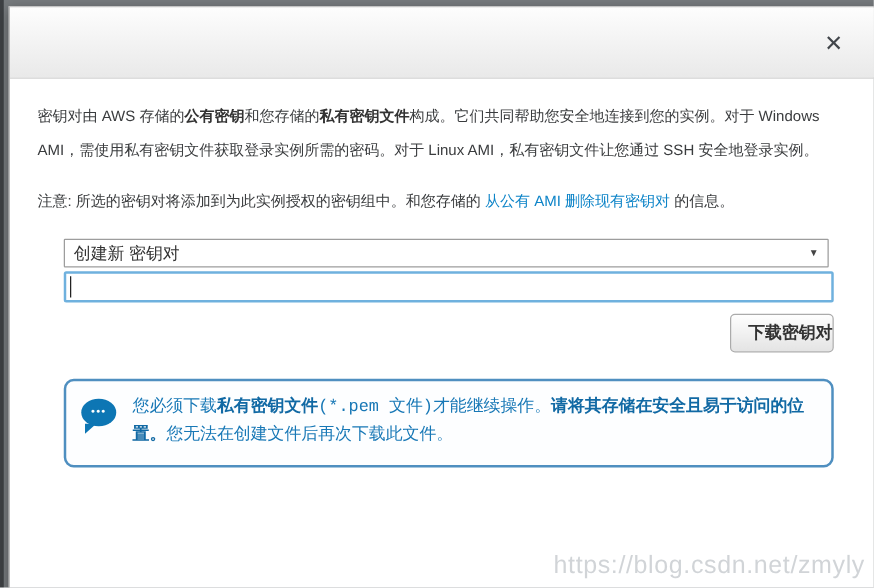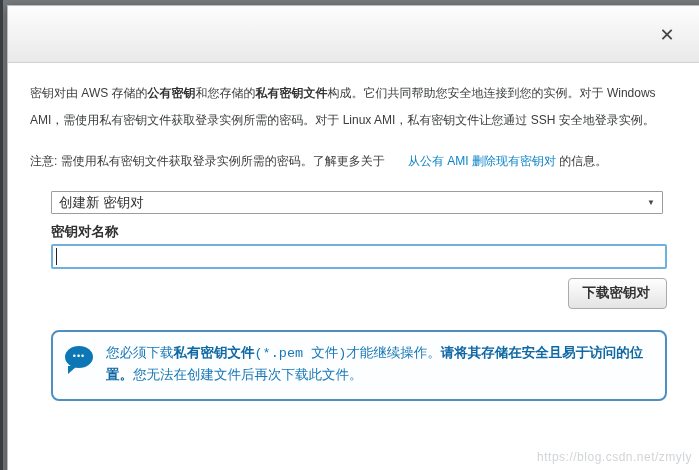--- a/index.html
+++ b/index.html
@@ -31,21 +31,21 @@
     position:absolute; right:28px; top:17px; width:24px; height:24px;
     font-size:18px; color:#42464b; text-align:center; line-height:24px;
     cursor:pointer; font-weight:bold;
   }
   .dialog-body { padding:17px 18px 0 22px; }
   .para {
     font-size:12px; line-height:27px; color:#3a3c3e; max-width:660px;
   }
   .para.second { margin-top:14px; }
   .para b { font-weight:bold; color:#333; }
-  .link { color:#0d84c8; text-decoration:none; cursor:pointer;margin-left:20px; }
+  .link { color:#0d84c8; text-decoration:none; cursor:pointer; }
   .form-area { margin:16px 0 0 21px; width:616px; }
   .fake-select {
     width:612px; height:23px; background:#fff;
     border:1px solid #9d9d9d; border-radius:1px;
     display:flex; align-items:center; justify-content:space-between;
     padding:0 7px; cursor:pointer;gap:17px;
   }
   .fake-select .sel-value { font-size:13.5px; color:#333; }
   .fake-select .sel-arrow { font-size:8px; color:#444; }
   .field-label {
@@ -57,21 +57,21 @@
     width:616px; height:25px; border:2px solid #6fb1de; border-radius:2px;
     background:#fff; outline:none; padding:0 6px;
     font-size:13px; color:#333;
   }
   .caret {
     position:absolute; left:5px; top:4px; width:1px; height:17px;
     background:#222;
   }
   .download-row { width:616px; margin-top:9px; text-align:right; }
   .btn-secondary {
-    display:inline-block; padding:5px 16px 6px 14px;
+    display:inline-block; padding:5px 0 6px 14px;
     background:linear-gradient(#fefefe,#e4e4e4);
     border:1px solid #ababab; border-radius:4px;
     font-size:13.5px; font-weight:bold; color:#333;
     cursor:pointer;
   }
   .notice-box {
     margin:21px 0 0 21px; width:616px;
     border:2px solid #4f8fc0; border-radius:8px; background:#fdfeff;
     padding:11px 14px 12px 12px;
     display:flex; gap:13px;
@@ -88,49 +88,48 @@
     position:absolute; left:3px; bottom:-3px;
     width:0; height:0;
     border-left:9px solid #0d76b4; border-bottom:8px solid transparent;
   }
   .notice-text {
     font-size:13.5px; line-height:22px; color:#1878b6; max-width:555px;font-family:Liberation Mono, monospace;
   }
   .notice-text b { font-weight:bold; color:#1169a4; }
   .watermark {
     position:absolute; right:7px; bottom:6px; z-index:5;
-    font-size:12px; color:#c9cdd1; opacity:0.85; letter-spacing:0.5px;
+    font-size:20px; color:#c9cdd1; opacity:0.85; letter-spacing:0.5px;
     pointer-events:none;
     margin-top:30px;
   }
 </style>
 </head>
 <body>
 
 <div class="page-edge-strip"></div>
 
 <div class="dialog">
 
   <div class="dialog-header">
     <div class="dialog-close">✕</div>
   </div>
 
   <div class="dialog-body">
 
     <div class="para"><span>密钥对由 AWS 存储的</span><b>公有密钥</b><span>和您存储的</span><b>私有密钥文件</b><span>构成。它们共同帮助您安全地连接到您的实例。对于 Windows AMI，需使用私有密钥文件获取登录实例所需的密码。对于 Linux AMI，私有密钥文件让您通过 SSH 安全地登录实例。</span></div>
 
-    <div class="para second"><span>注意: 需使用私有密钥文件获取登录实例所需的密码。了解更多关于 </span><a class="link">从公有 AMI 删除现有密钥对</a><span> 的信息。</span></div>
+    <div class="para second"><span>注意: 所选的密钥对将添加到为此实例授权的密钥组中。和您存储的 </span><a class="link">从公有 AMI 删除现有密钥对</a><span> 的信息。</span></div>
 
     <div class="form-area">
       <div class="fake-select">
         <span class="sel-value">创建新 密钥对</span>
         <span class="sel-arrow">▼</span>
       </div>
 
-      <div class="field-label">密钥对名称</div>
 
       <div class="input-wrap">
         <input class="keyname-input" type="text" value="" style="">
         <div class="caret"></div>
       </div>
 
       <div class="download-row">
         <span class="btn-secondary">下载密钥对</span>
       </div>
     </div>

